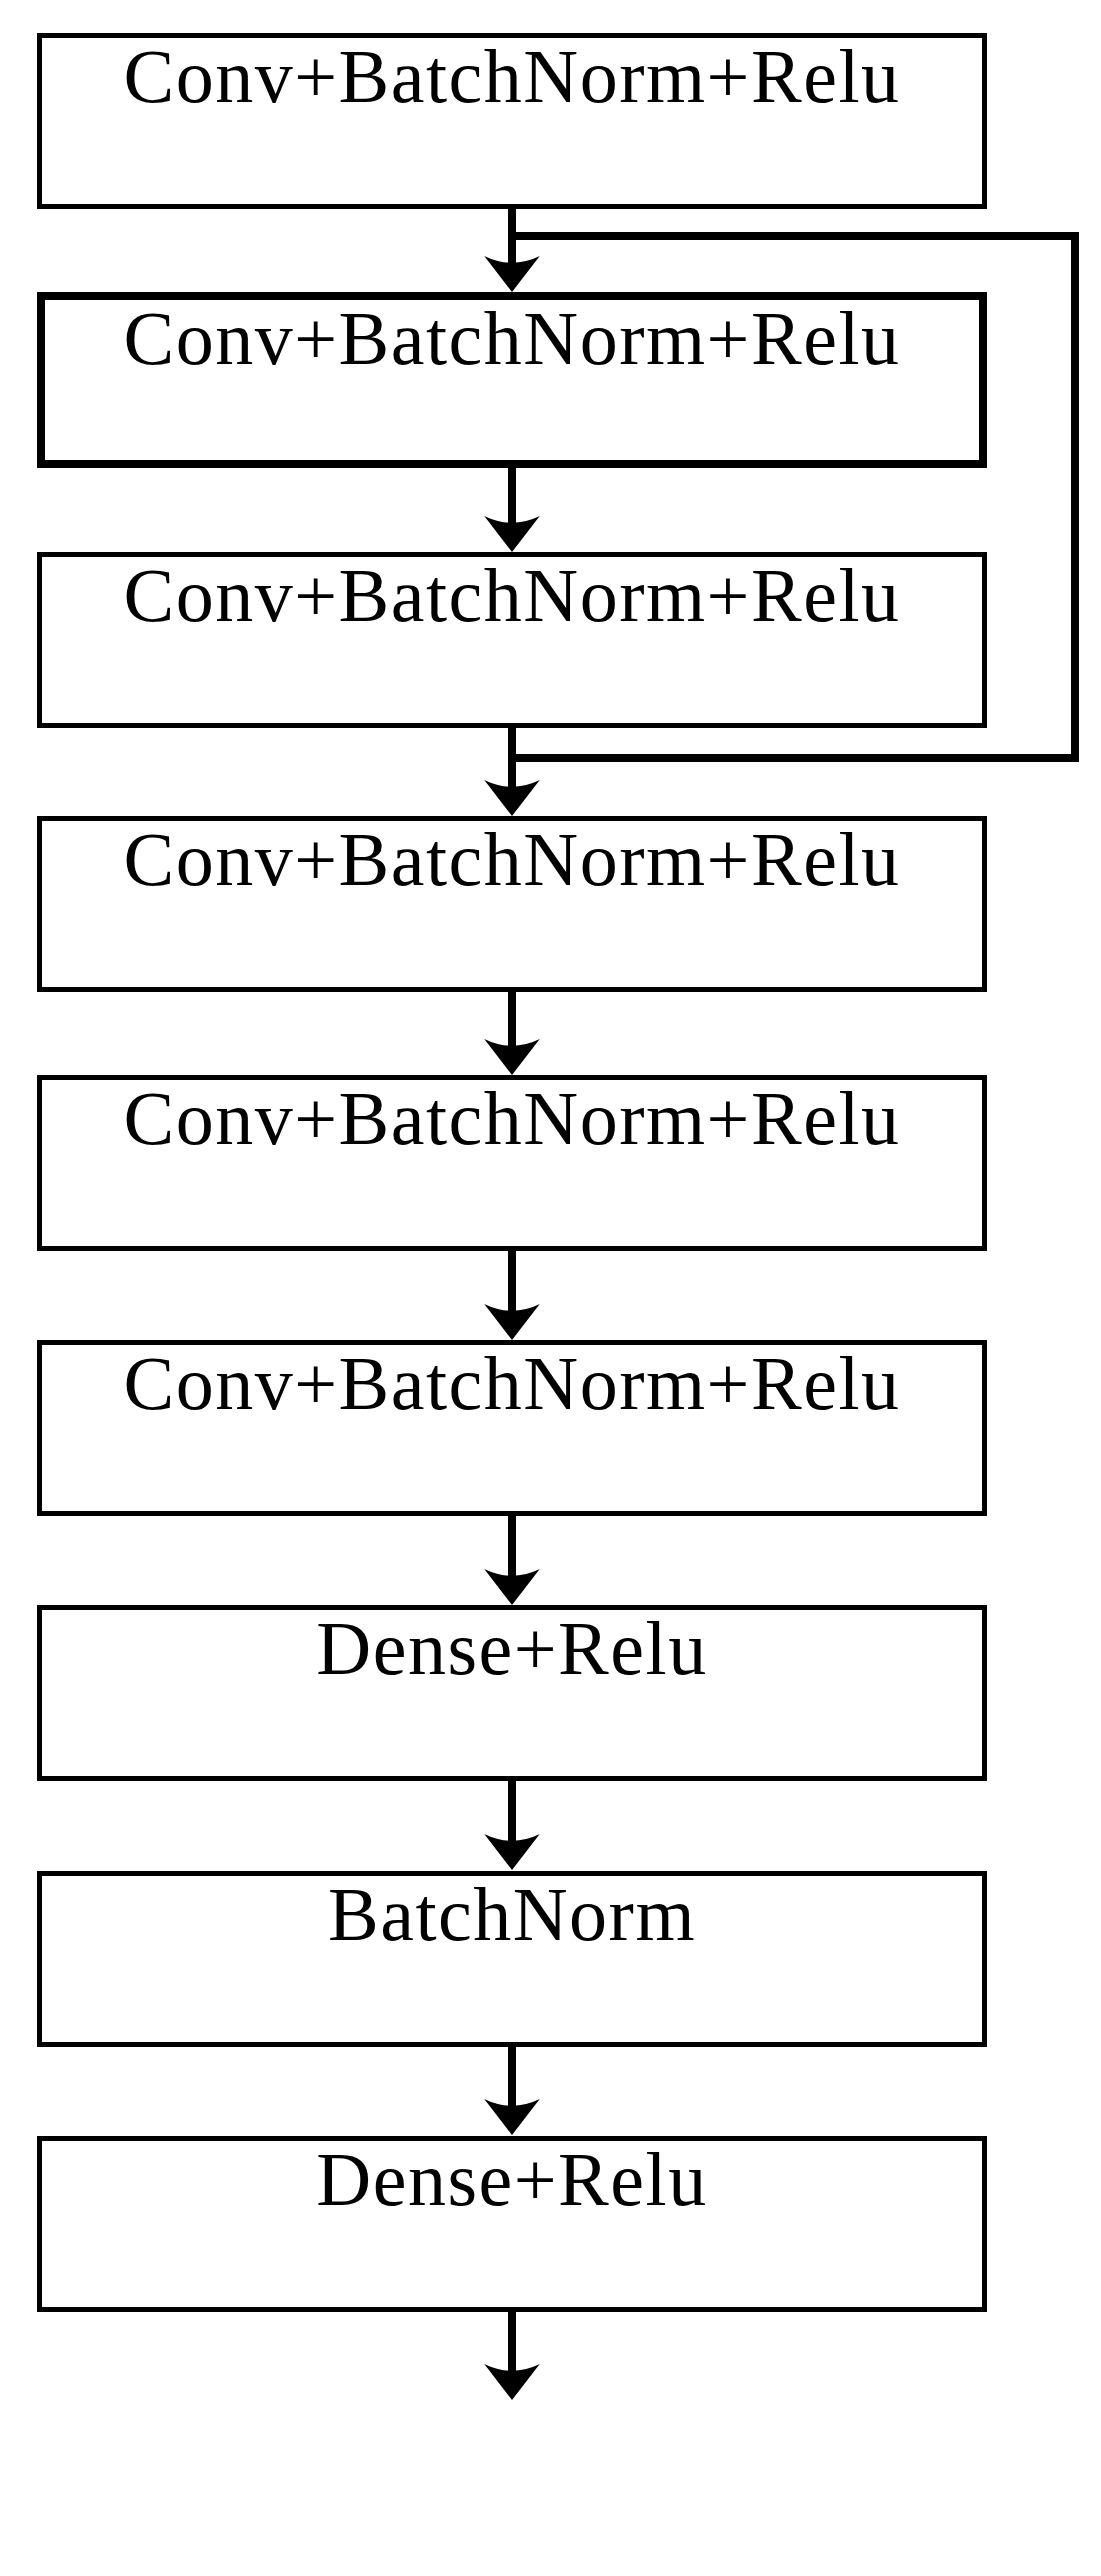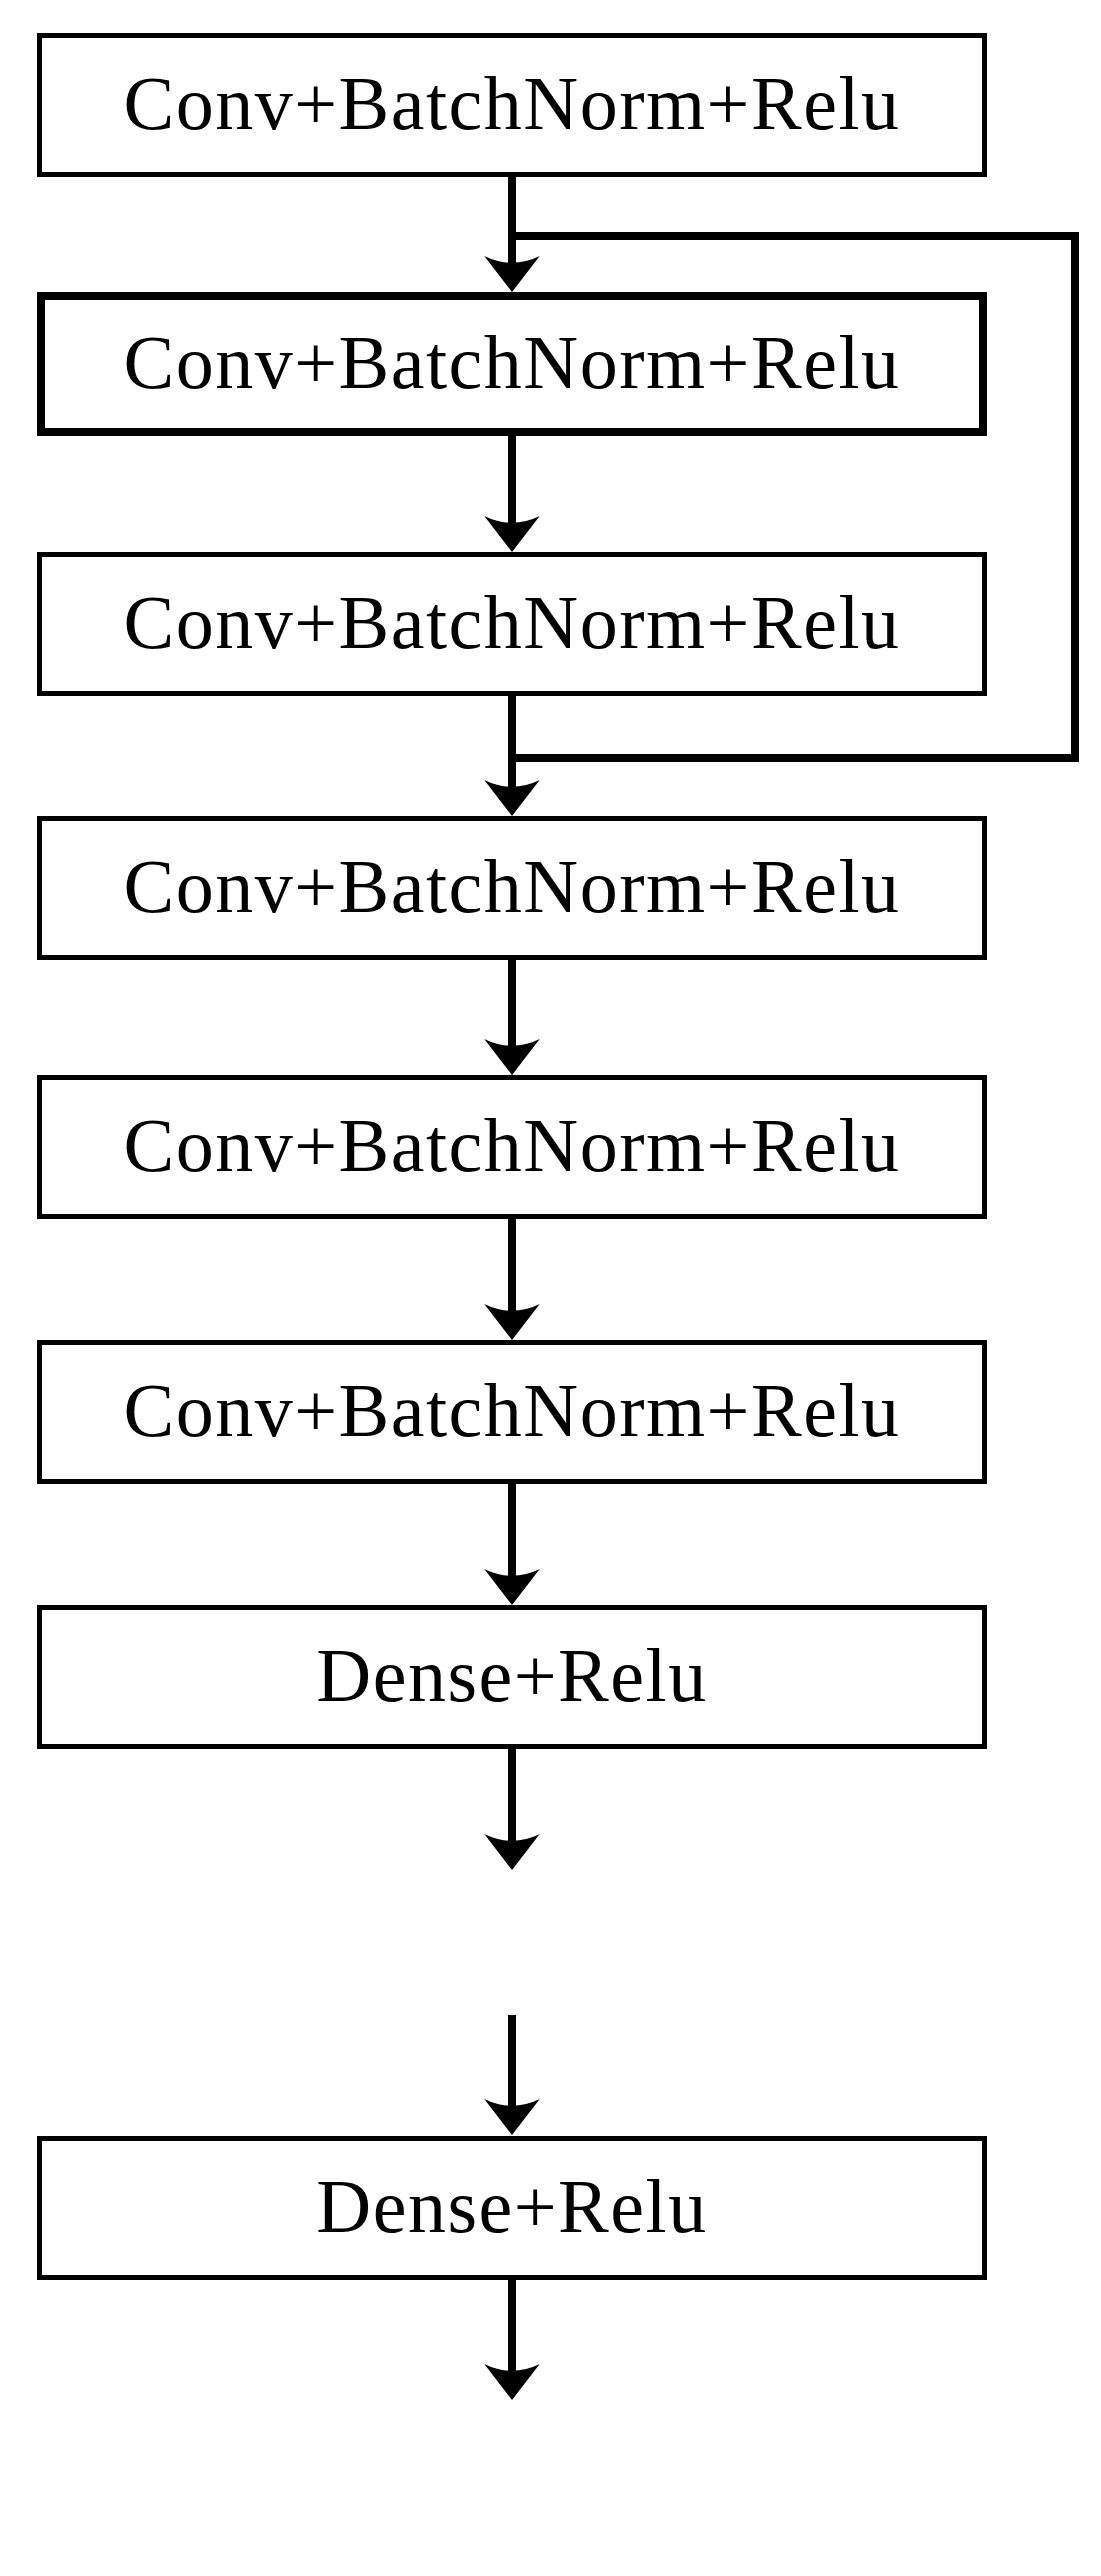--- a/index.html
+++ b/index.html
@@ -12,26 +12,25 @@
     width: 1102px;
     height: 2576px;
     background: #ffffff;
     overflow: hidden;
     font-family: "Liberation Serif", "DejaVu Serif", serif;
   }
   .box {
     position: absolute;
     left: 37px;
     width: 950px;
-    height: 144px;
+    height: 176px;
     box-sizing: border-box;
     border: 5.3px solid #000000;
     background: #ffffff;
     display: flex;
-    align-items: center;
     justify-content: center;
     z-index: 3;
   }
   .box.thick {
     border-width: 8.3px;
   }
   .box .label {
     font-size: 76px;
     letter-spacing: 1.5px;
     color: #000000;
@@ -97,20 +96,23 @@
     </div>
   <div class="box" style="top:1075px">
       <span class="label">Conv+BatchNorm+Relu</span>
     </div>
   <div class="box" style="top:1340px">
       <span class="label">Conv+BatchNorm+Relu</span>
     </div>
   <div class="box" style="top:1605px">
       <span class="label">Dense+Relu</span>
     </div>
+  <div class="box" style="top:1871px">
+      <span class="label">BatchNorm</span>
+    </div>
   <div class="box" style="top:2136px">
       <span class="label">Dense+Relu</span>
     </div>
 
   <div class="shaft" style="top:177px;height:92px"></div>
   <svg class="head" style="top:256px" viewBox="0 0 74 48">
       <path d="M0,0 Q37,18 74,0 L37,48 Z" fill="#000000"></path>
     </svg>
 
   <div class="shaft" style="top:436px;height:92px"></div>

